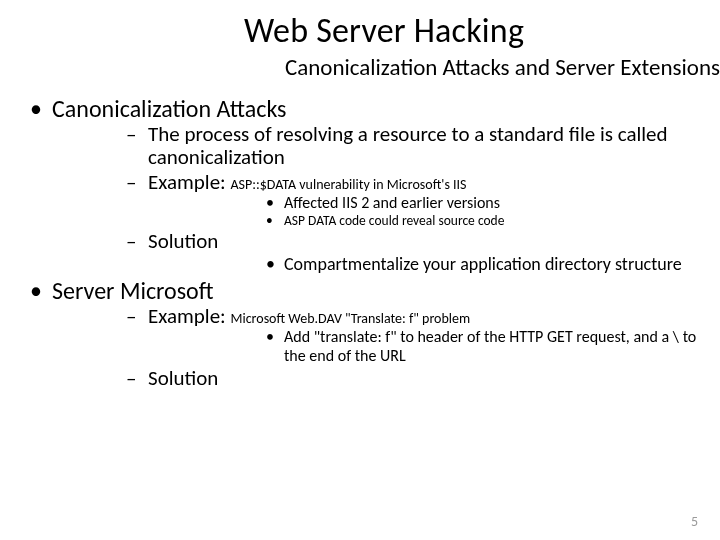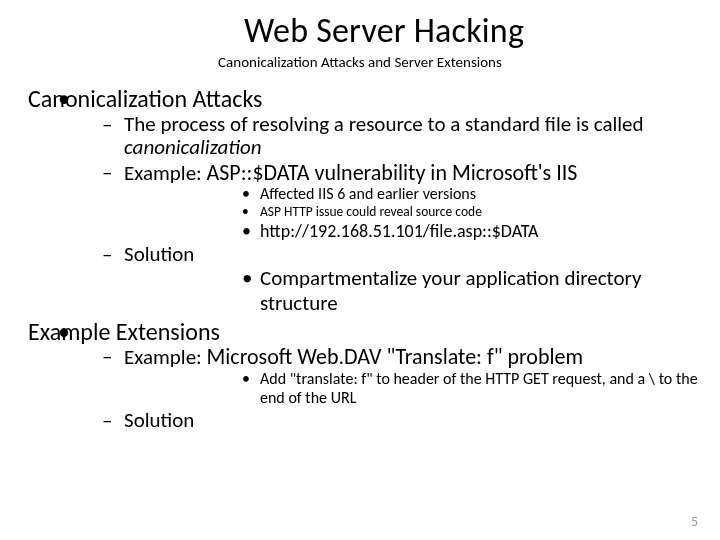--- a/index.html
+++ b/index.html
@@ -21,35 +21,35 @@
   }
   .title {
     text-align: center;
     font-size: 34px;
     font-weight: 400;
     margin: 0 0 2px 0;
     letter-spacing: 0.2px;
     padding-left: 48px;
   }
   .subtitle {
-    text-align: center;
-    font-size: 15px;
+    text-align: right;
+    font-size: 23px;
     font-weight: 400;
     margin: 0 0 14px 0;
   }
   ul { margin: 0; padding: 0; list-style: none; }
   li { margin: 0; padding: 0; }
 
   
   .l1 > li {
     font-size: 24px;
+    padding-left: 52px;
     position: relative;
     line-height: 1.15;
     margin-bottom: 2px;
-    margin-left: 28px;
   }
   .l1 > li::before {
     content: "•";
     position: absolute;
     left: 30px;
     top: 0;
     font-size: 24px;
   }
 
   
@@ -71,30 +71,30 @@
   
   .l3 > li {
     font-size: 16px;
     padding-left: 136px;
     position: relative;
     line-height: 1.18;
     margin-bottom: 0;
   }
   .l3.small > li { font-size: 13.5px; line-height: 1.22; }
   .l3.mid > li { font-size: 18px; }
-  .l3.sol > li { font-size: 21px; }
+  .l3.sol > li { font-size: 18px; }
   .l3 > li::before {
     content: "•";
     position: absolute;
     left: 118px;
     top: 0;
   }
 
-  .italic { font-style: italic; }
-  .mixed-small { font-size: 22px; }
+  .italic { }
+  .mixed-small { font-size: 14px; }
 
   .page-num {
     position: absolute;
     right: 22px;
     bottom: 10px;
     font-size: 14px;
     color: #9b9b9b;
   }
 </style>
 </head>
@@ -110,40 +110,37 @@
       <span>Canonicalization Attacks</span>
 
       <ul class="l2">
         <li>
           <span>The process of resolving a resource to a standard file is called </span><span class="italic">canonicalization</span>
         </li>
         <li>
           <span>Example: </span><span class="mixed-small">ASP::$DATA vulnerability in Microsoft's IIS</span>
 
           <ul class="l3">
-            <li>Affected IIS 6 and earlier versions</li>
+            <li>Affected IIS 2 and earlier versions</li>
           </ul>
           <ul class="l3 small">
-            <li>ASP HTTP issue could reveal source code</li>
-          </ul>
-          <ul class="l3 mid">
-            <li>http://192.168.51.101/file.asp::$DATA</li>
+            <li>ASP DATA code could reveal source code</li>
           </ul>
         </li>
         <li>
           <span>Solution</span>
           <ul class="l3 sol">
             <li>Compartmentalize your application directory structure</li>
           </ul>
         </li>
       </ul>
     </li>
 
     <li>
-      <span>Example Extensions</span>
+      <span>Server Microsoft</span>
 
       <ul class="l2">
         <li>
           <span>Example: </span><span class="mixed-small">Microsoft Web.DAV "Translate: f" problem</span>
 
           <ul class="l3">
             <li>Add "translate: f" to header of the HTTP GET request, and a \ to the end of the URL</li>
           </ul>
         </li>
         <li>

